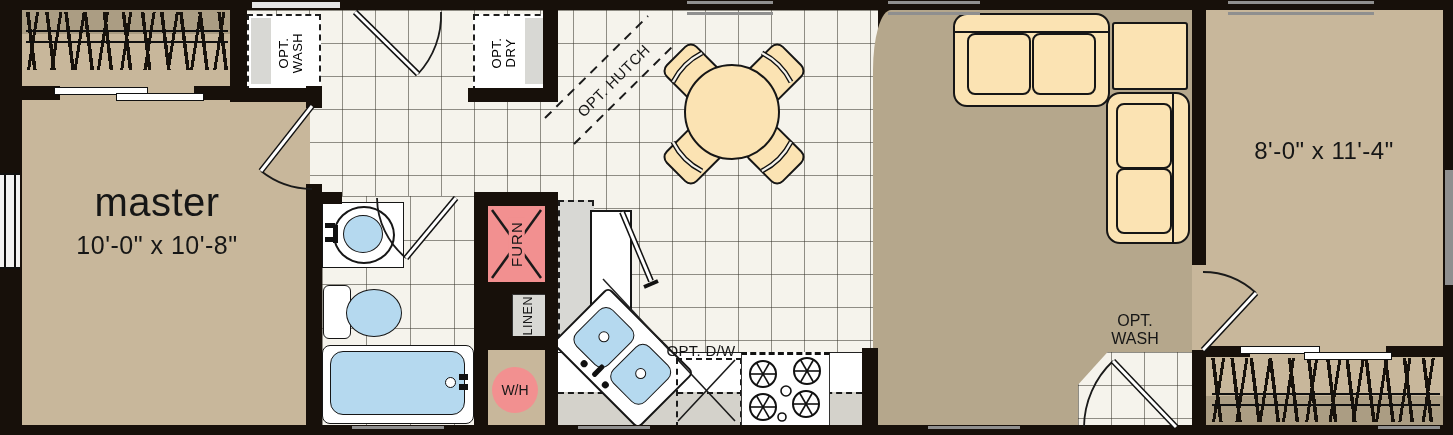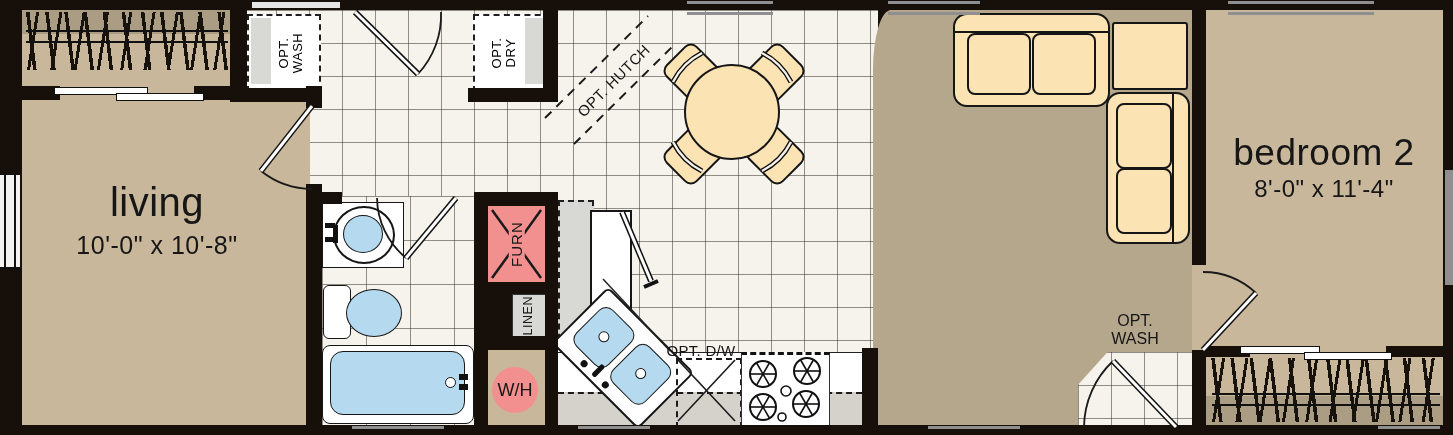--- a/index.html
+++ b/index.html
@@ -252,44 +252,43 @@
         <line x1="1176" y1="427" x2="1113" y2="361" stroke="#fff" stroke-width="3"></line>
       </g>
       <g>
         <line x1="1203" y1="350" x2="1256" y2="293" stroke="#111" stroke-width="6"></line>
         <line x1="1203" y1="350" x2="1256" y2="293" stroke="#fff" stroke-width="3"></line>
       </g>
     </g>
   </svg>
 
   <div class="room-label" style="left:32px;top:182px;width:250px;">
-    <div class="name">living</div>
+    <div class="name">master</div>
     <div class="dims">10'-0" x 10'-8"</div>
   </div>
 
 
   <div class="room-label" style="left:1214px;top:134px;width:220px;">
-    <div class="name-sm">bedroom 2</div>
     <div class="dims" style="margin-top:3px;font-size:24px;">8'-0" x 11'-4"</div>
   </div>
 
   <div class="lbl" style="left:553px;top:40px;width:120px;height:80px;display:flex;align-items:center;justify-content:center;">
     <span style="transform:rotate(-45deg);font-size:15px;letter-spacing:.5px;white-space:nowrap;">OPT. HUTCH</span>
   </div>
 
   <div class="lbl vflex" style="left:488px;top:206px;width:57px;height:76px;">
     <span class="vtxt" style="font-size:15px;letter-spacing:1px;background:#f29090;padding:0 3px;">FURN</span>
   </div>
 
   <div class="lbl vflex" style="left:512px;top:294px;width:33px;height:44px;">
     <span class="vtxt" style="font-size:12.5px;">LINEN</span>
   </div>
 
   <div class="lbl vflex" style="left:492px;top:367px;width:46px;height:46px;">
-    <span style="font-size:18px;">W/H</span>
+    <span style="font-size:14px;">W/H</span>
   </div>
 
   <div class="lbl" style="left:656px;top:342px;width:90px;text-align:center;font-size:15px;letter-spacing:.3px;white-space:nowrap;">OPT. D/W</div>
 
   <div class="lbl" style="left:1096px;top:312px;width:78px;text-align:center;font-size:16px;line-height:1.15;">
     <div>OPT.</div>
     <div>WASH</div>
   </div>
 
 </div>

